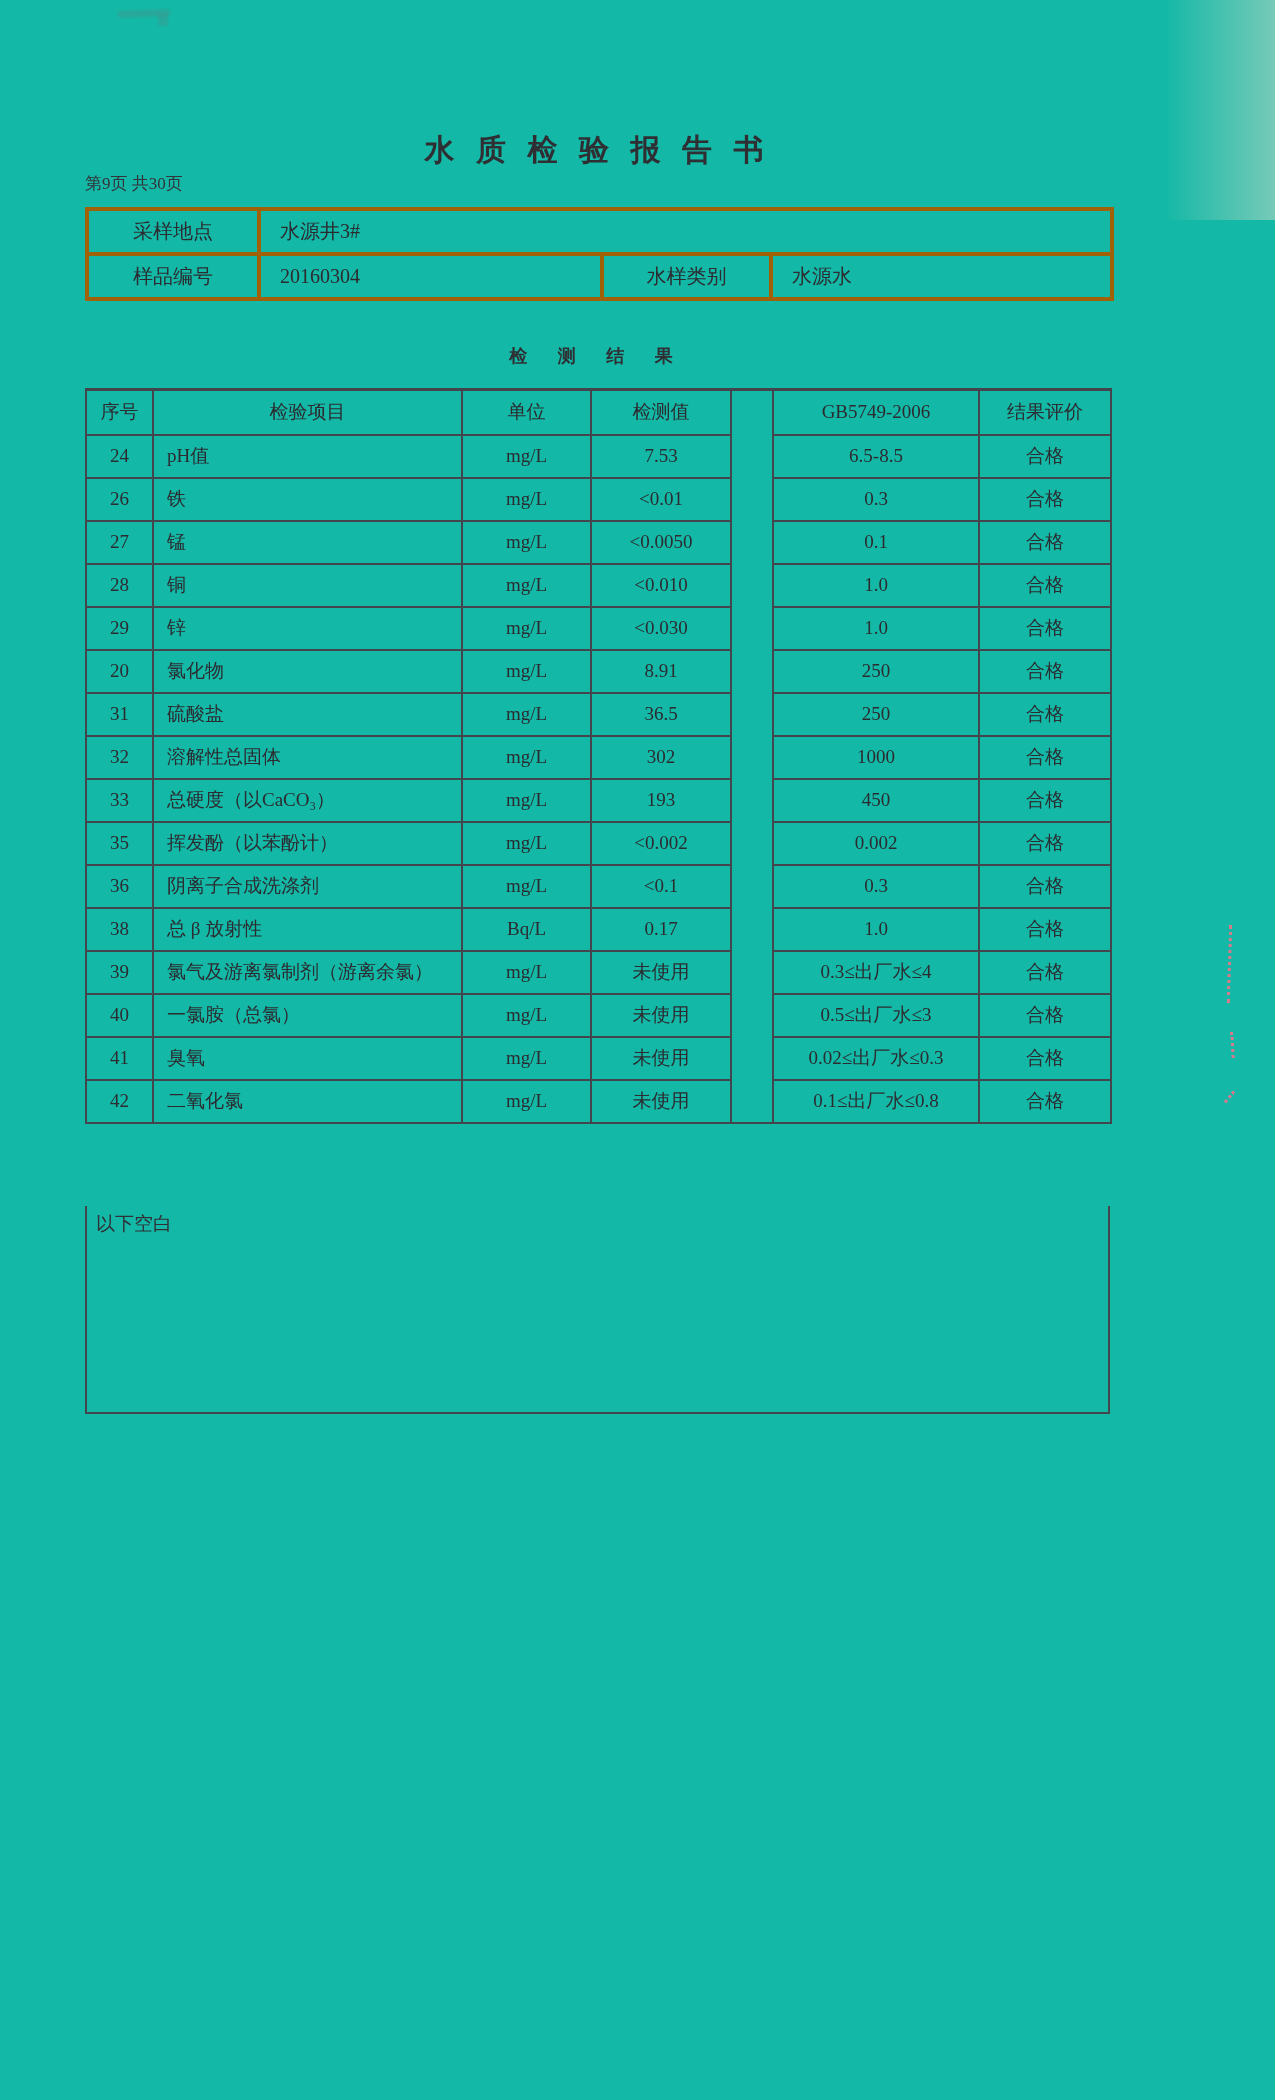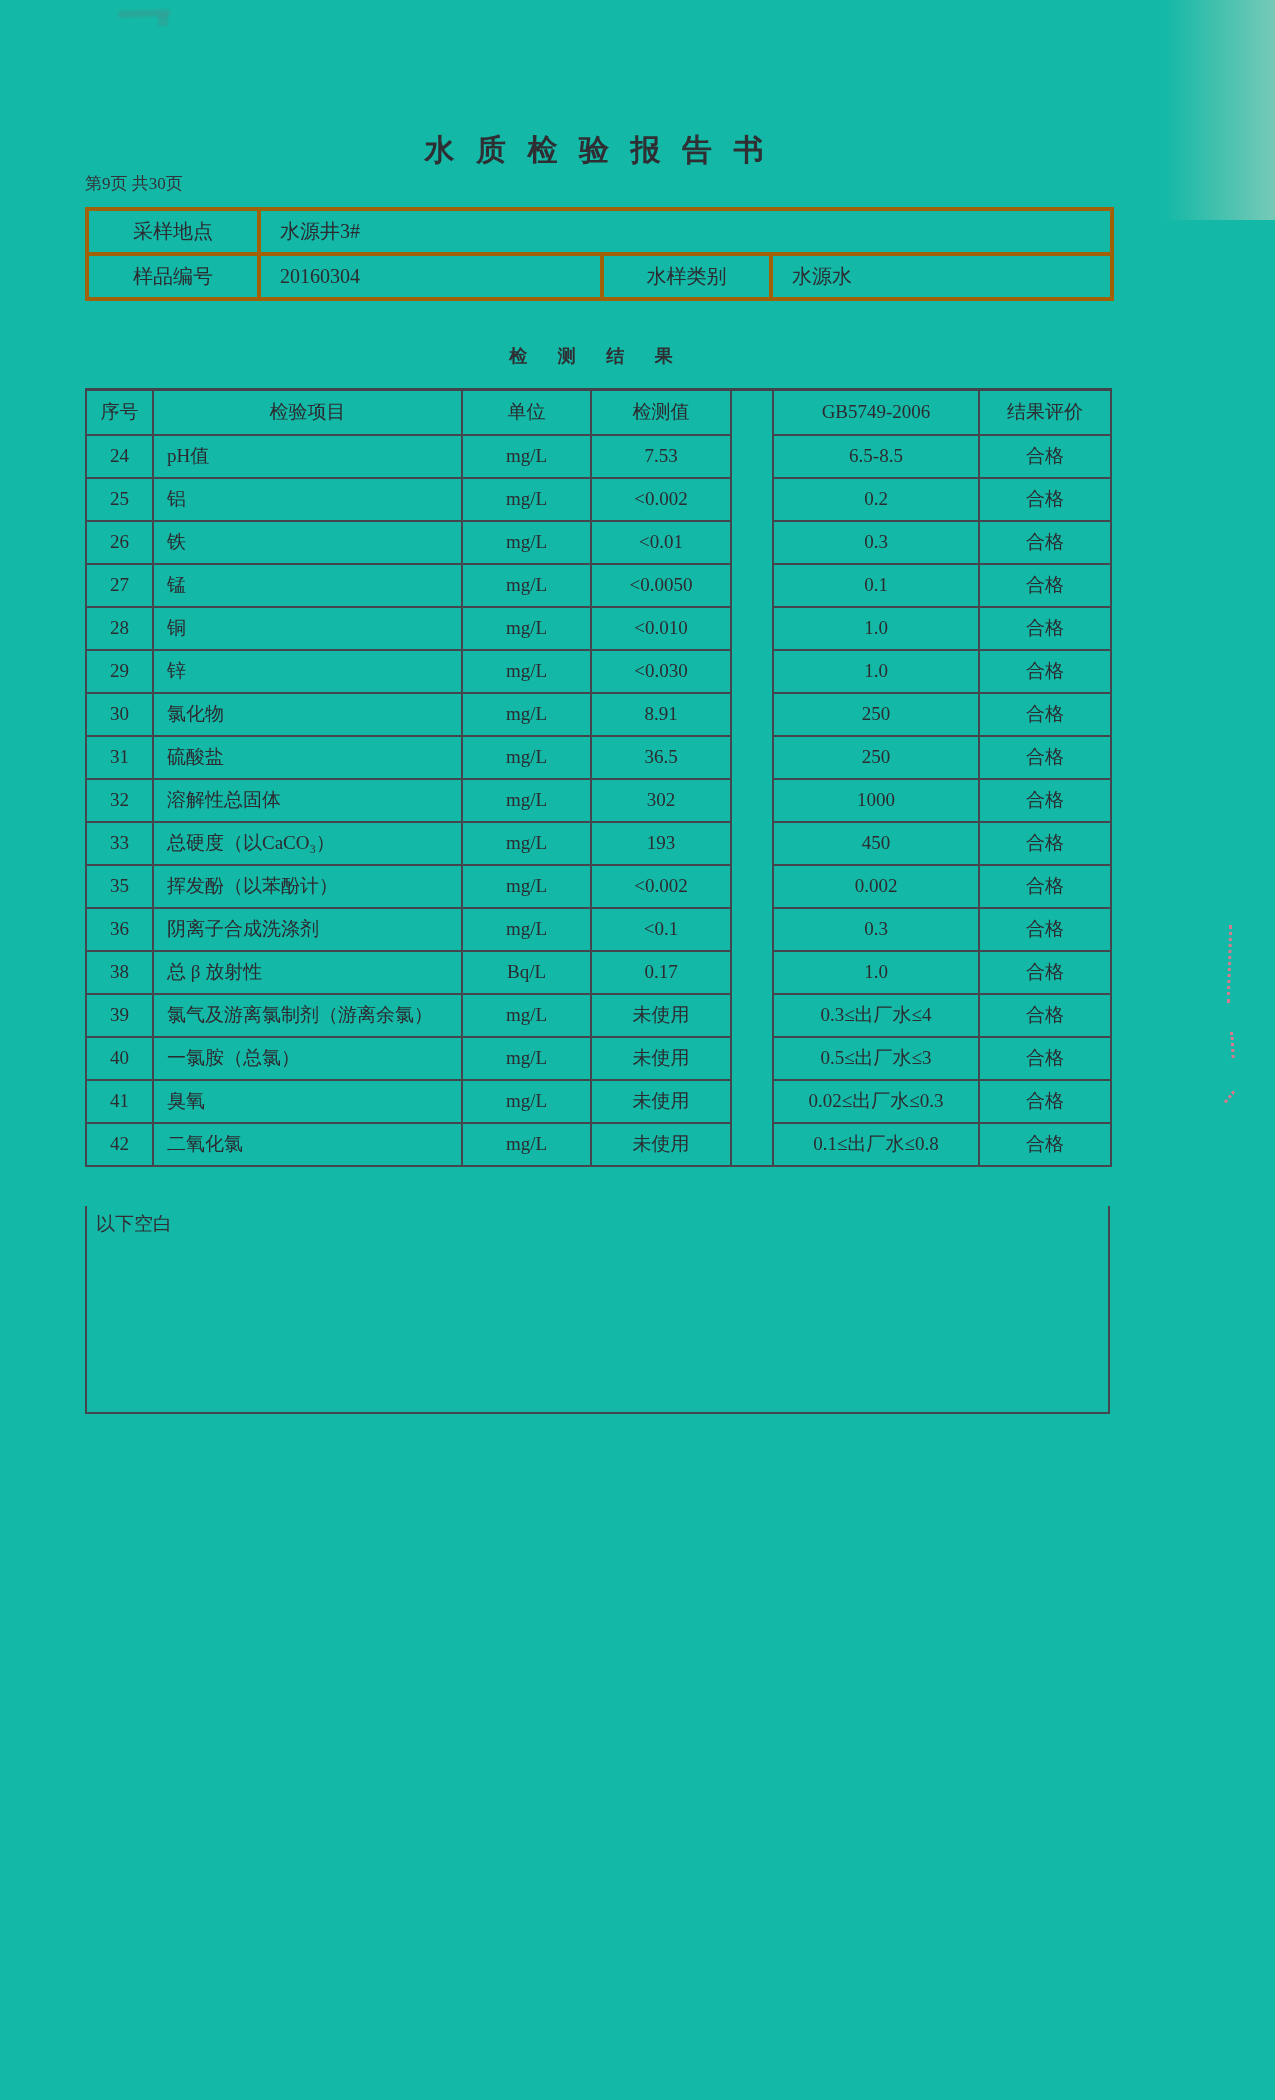--- a/index.html
+++ b/index.html
@@ -148,29 +148,20 @@
         <tr>
           <td>24</td>
           <td class="item-cell">pH值</td>
           <td>mg/L</td>
           <td>7.53</td>
           <td class="gap"></td>
           <td>6.5-8.5</td>
           <td>合格</td>
         </tr>
         <tr>
-          <td>25</td>
-          <td class="item-cell">铝</td>
-          <td>mg/L</td>
-          <td>&lt;0.002</td>
-          <td class="gap"></td>
-          <td>0.2</td>
-          <td>合格</td>
-        </tr>
-        <tr>
           <td>26</td>
           <td class="item-cell">铁</td>
           <td>mg/L</td>
           <td>&lt;0.01</td>
           <td class="gap"></td>
           <td>0.3</td>
           <td>合格</td>
         </tr>
         <tr>
           <td>27</td>
@@ -193,21 +184,21 @@
         <tr>
           <td>29</td>
           <td class="item-cell">锌</td>
           <td>mg/L</td>
           <td>&lt;0.030</td>
           <td class="gap"></td>
           <td>1.0</td>
           <td>合格</td>
         </tr>
         <tr>
-          <td>30</td>
+          <td>20</td>
           <td class="item-cell">氯化物</td>
           <td>mg/L</td>
           <td>8.91</td>
           <td class="gap"></td>
           <td>250</td>
           <td>合格</td>
         </tr>
         <tr>
           <td>31</td>
           <td class="item-cell">硫酸盐</td>

